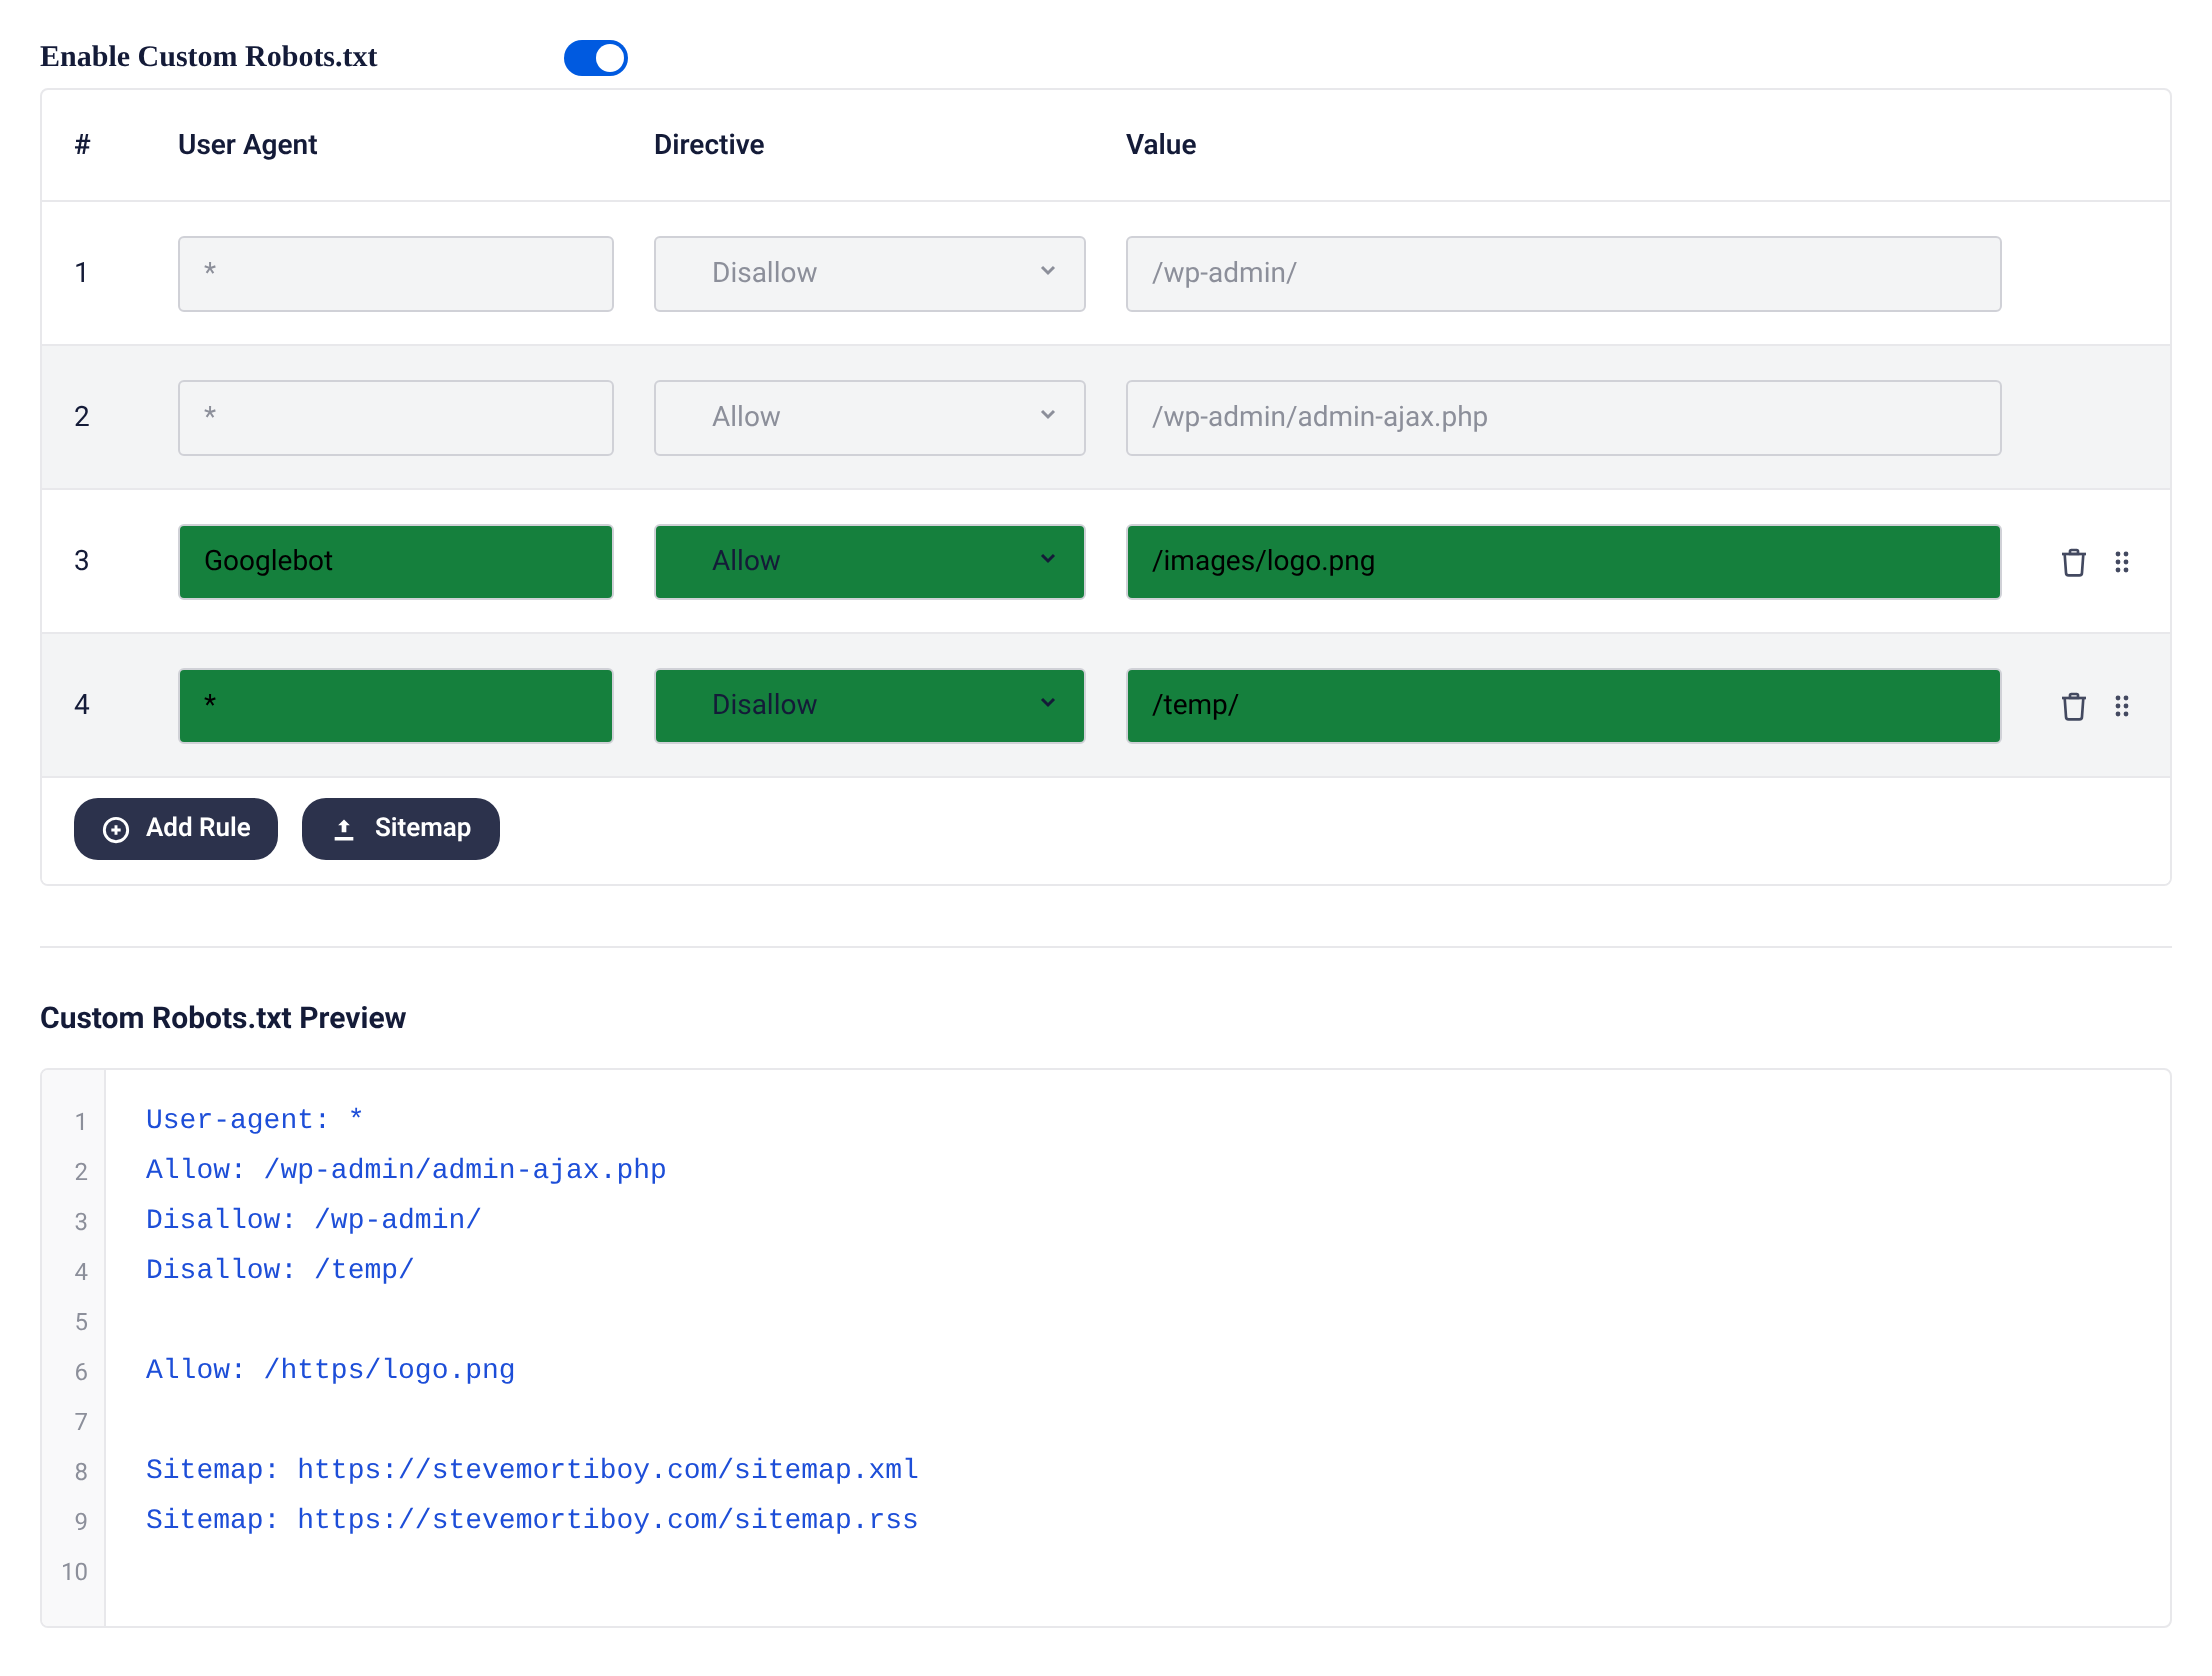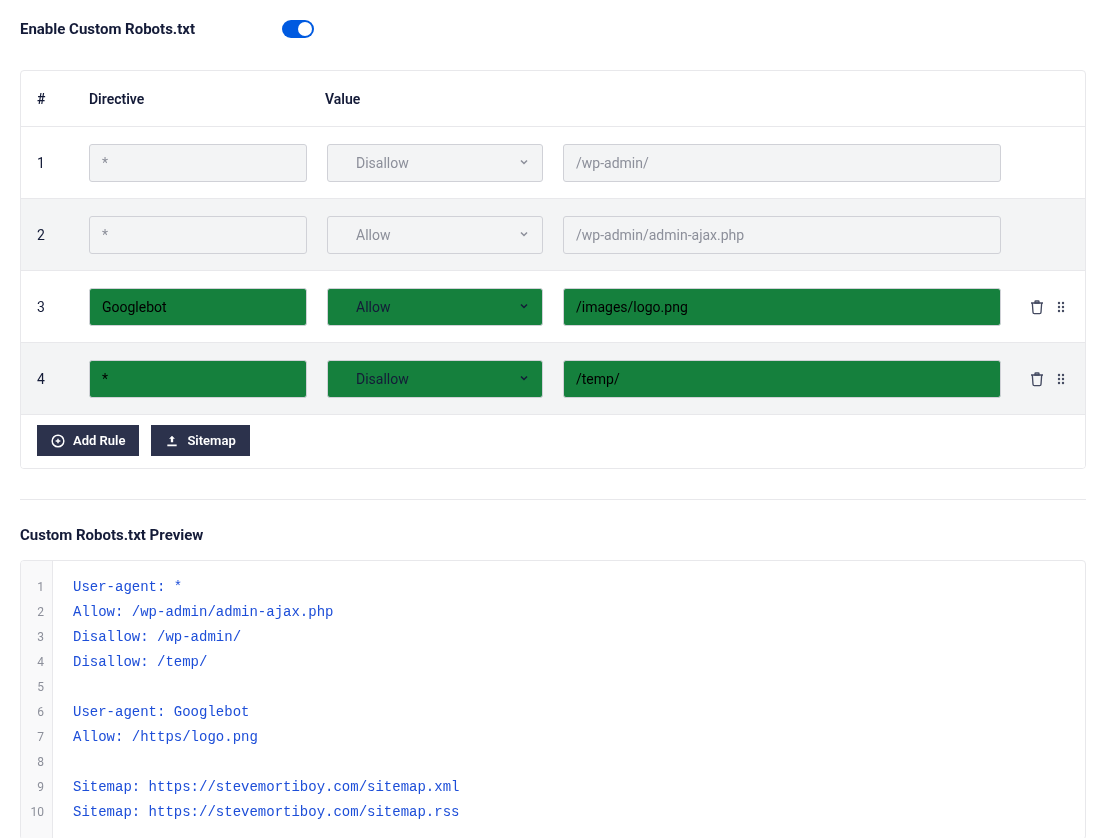--- a/index.html
+++ b/index.html
@@ -5,21 +5,23 @@
     * { box-sizing: border-box; margin: 0; padding: 0; }
     body {
       font-family: -apple-system, BlinkMacSystemFont, "Segoe UI", Roboto, Helvetica, Arial, sans-serif;
       background: #fff;
       color: #141B38;
       padding: 20px;
       font-size: 14px;
     }
     .section-header {
       display: flex;
-      margin-bottom: 32px;
+      align-items: center;
+      margin-bottom: 6px;
+      font-family: Liberation Serif, serif;
     }
     .section-label {
       font-weight: 700;
       font-size: 15px;
       width: 262px;
     }
     .toggle {
       width: 32px;
       height: 18px;
       background: #005AE0;
@@ -133,21 +135,21 @@
       background: #fff;
     }
     .btn {
       display: flex;
       align-items: center;
       gap: 8px;
       background: #2C324C;
       color: #fff;
       border: none;
       padding: 8px 14px;
-      border-radius: 0;
+      border-radius: 12px;
       font-weight: 600;
       font-size: 13px;
       cursor: pointer;
       font-family: inherit;
     }
     .btn svg { width: 14px; height: 14px; }
     hr.divider {
       border: none;
       border-top: 1px solid #E8E8EB;
       margin-bottom: 26px;
@@ -187,20 +189,21 @@
 <body>
 
 <div class="section-header">
   <div class="section-label">Enable Custom Robots.txt</div>
   <div class="toggle"></div>
 </div>
 
 <div class="rules-table">
   <div class="rules-header">
     <div class="col-num">#</div>
+    <div class="col-agent">User Agent</div>
     <div class="col-directive">Directive</div>
     <div class="col-value">Value</div>
     <div class="col-actions"></div>
   </div>
   <div id="rules-body">
       <div class="rules-row">
         <div class="col-num">1</div>
         <div class="col-agent"><input type="text" disabled="" placeholder="*" style=""></div>
         <div class="col-directive">
           <div class="select-wrap disabled">
@@ -319,19 +322,18 @@
       <div>8</div>
       <div>9</div>
       <div>10</div>
     </div>
   <div class="code" id="preview-code">
       <div>User-agent: *</div>
       <div>Allow: /wp-admin/admin-ajax.php</div>
       <div>Disallow: /wp-admin/</div>
       <div>Disallow: /temp/</div>
       <div>&nbsp;</div>
-      <div>User-agent: Googlebot</div>
       <div>Allow: /https/logo.png</div>
       <div>&nbsp;</div>
       <div>Sitemap: https://stevemortiboy.com/sitemap.xml</div>
       <div>Sitemap: https://stevemortiboy.com/sitemap.rss</div>
     </div>
 </div>
 
 </body></html>

